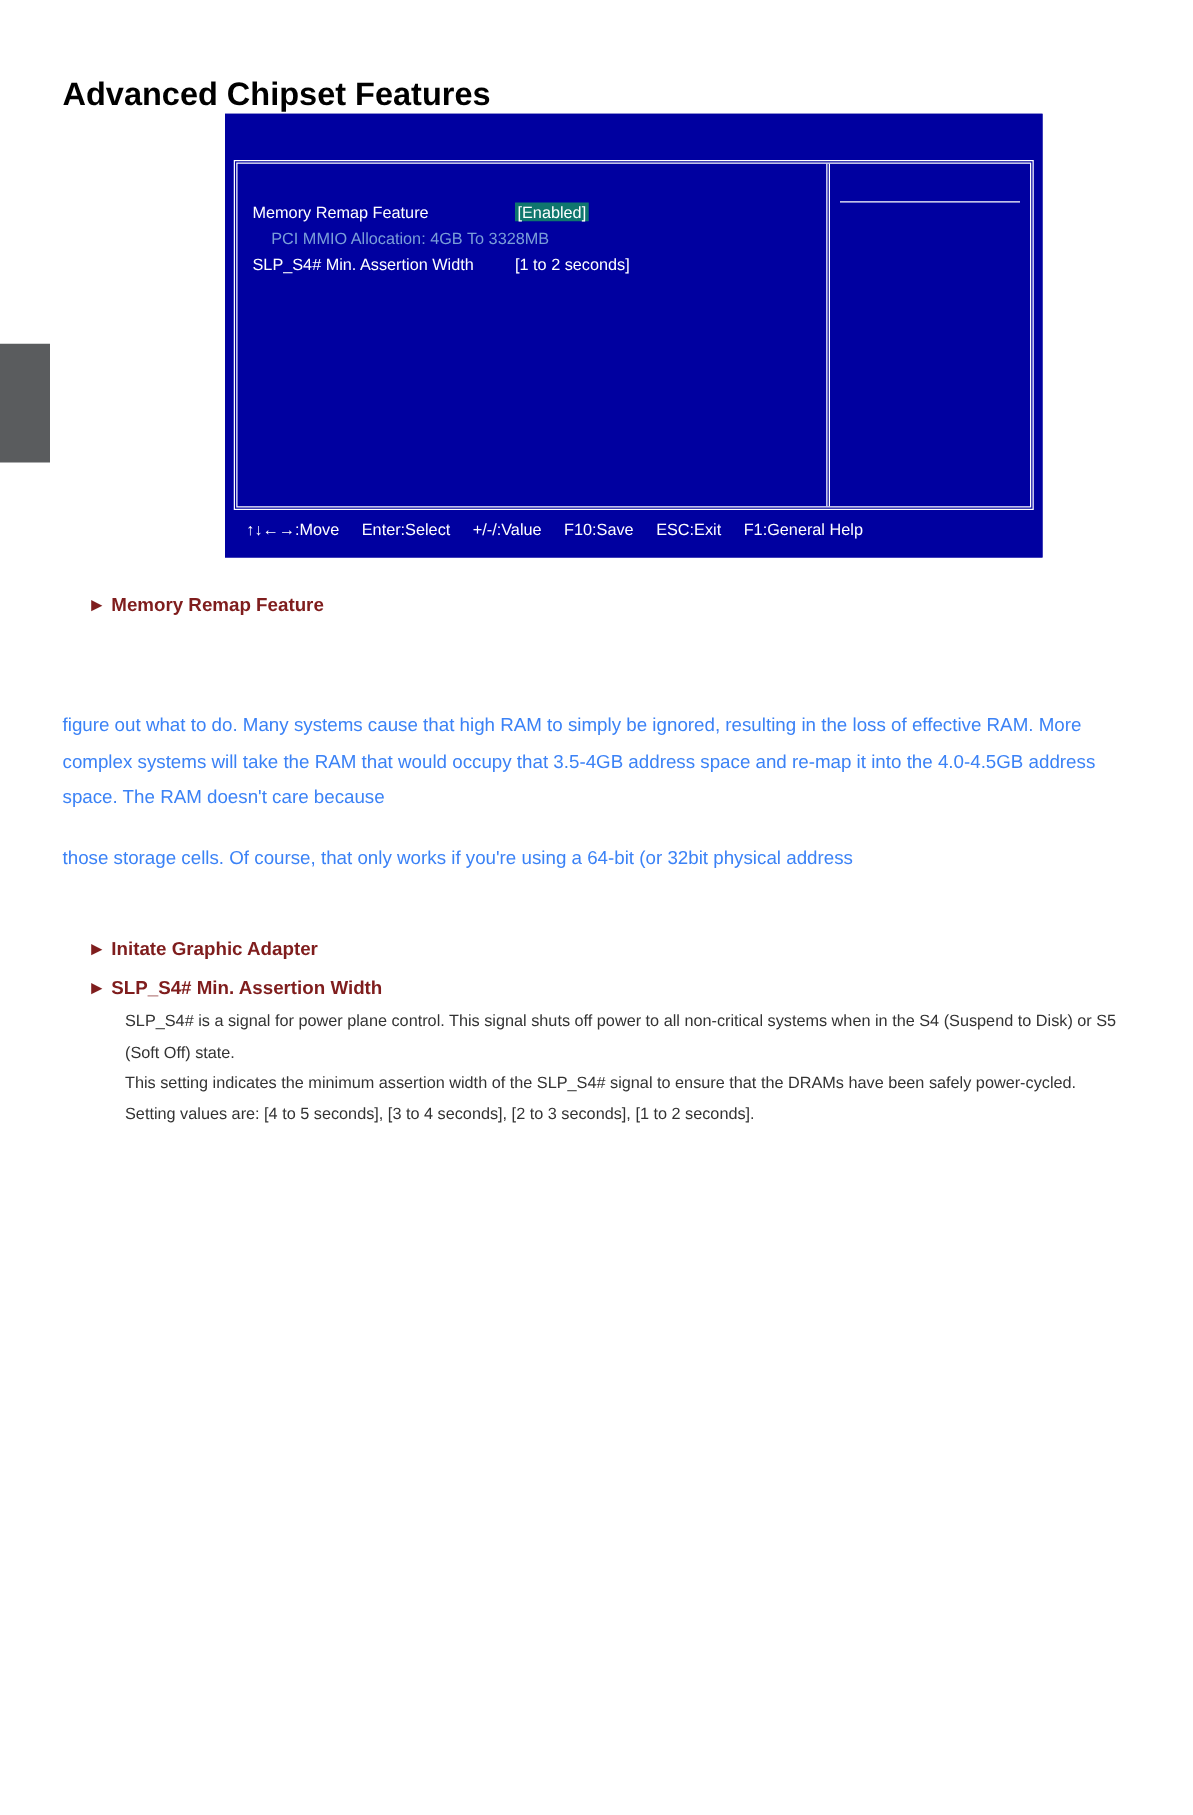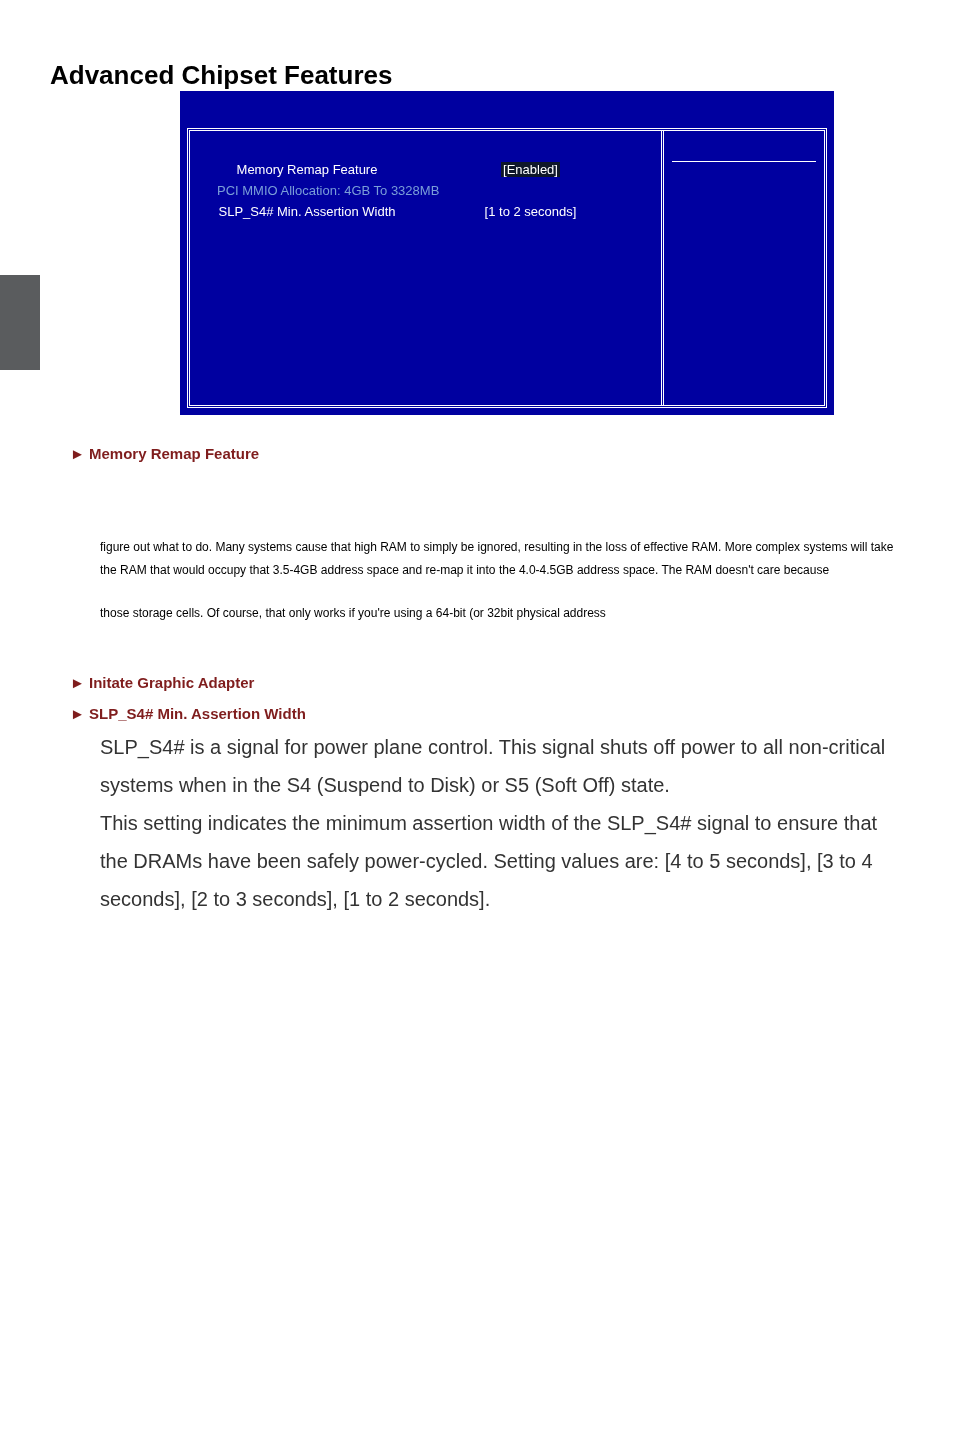--- a/index.html
+++ b/index.html
@@ -62,31 +62,30 @@
     }
     .bios-right-inner {
       border-top: 1px solid #ffffff;
       margin-top: 22px;
       height: 10px;
     }
     .bios-row {
       display: flex;
       margin-bottom: 3px;
       line-height: 1.4;
-      text-align: center;
     }
     .bios-label {
       flex: 0 0 210px;
       white-space: nowrap;
     }
     .bios-value {
       flex: 1;
     }
     .bios-highlight {
-      background: #0f172a;
+      background: #0f766e;
       color: #ffffff;
       padding: 0 2px;
     }
     .bios-indent {
       padding-left: 15px;
       color: #7a9ed8;
     }
     .bios-footer {
       padding: 8px 10px;
       color: #ffffff;
@@ -99,29 +98,28 @@
     }
     .section-heading {
       color: #7f1d1d;
       font-weight: bold;
       font-size: 15px;
       margin-top: 20px;
       margin-bottom: 14px;
       margin-left: 20px;
     }
     .body-text {
-      font-size: 12px;
+      font-size: 15px;
       line-height: 1.9;
-      margin-left: 50px;
       margin-right: 10px;
-      color: #000000;
+      color: #3b82f6;
       margin-bottom: 20px;
     }
     .sub-body-text {
-      font-size: 20px;
+      font-size: 13px;
       line-height: 1.9;
       margin-left: 50px;
       margin-right: 10px;
       color: #333;
     }
   </style>
 </head>
 <body>
 
 <div class="left-tab"></div>
@@ -142,20 +140,28 @@
         </div>
         <div class="bios-row">
           <div class="bios-label">SLP_S4# Min. Assertion Width</div>
           <div class="bios-value">[1 to 2 seconds]</div>
         </div>
       </div>
       <div class="bios-right">
         <div class="bios-right-inner"></div>
       </div>
     </div>
+    <div class="bios-footer">
+      <span>↑↓←→:Move</span>
+      <span>Enter:Select</span>
+      <span>+/-/:Value</span>
+      <span>F10:Save</span>
+      <span>ESC:Exit</span>
+      <span>F1:General Help</span>
+    </div>
   </div>
 </div>
 
 <div class="section-heading">► Memory Remap Feature</div>
 <div style="height:60px;"></div>
 <p class="body-text">figure out what to do.  Many systems cause that high RAM to simply be ignored, resulting in the loss of effective RAM.  More complex systems will take the RAM that would occupy that 3.5-4GB address space and re-map it into the 4.0-4.5GB address space. The RAM doesn't care because</p>
 <p class="body-text">those storage cells. Of course, that only works if you're using a 64-bit (or 32bit physical address</p>
 
 <div style="height:10px;"></div>
 <div class="section-heading">► Initate Graphic Adapter</div>

